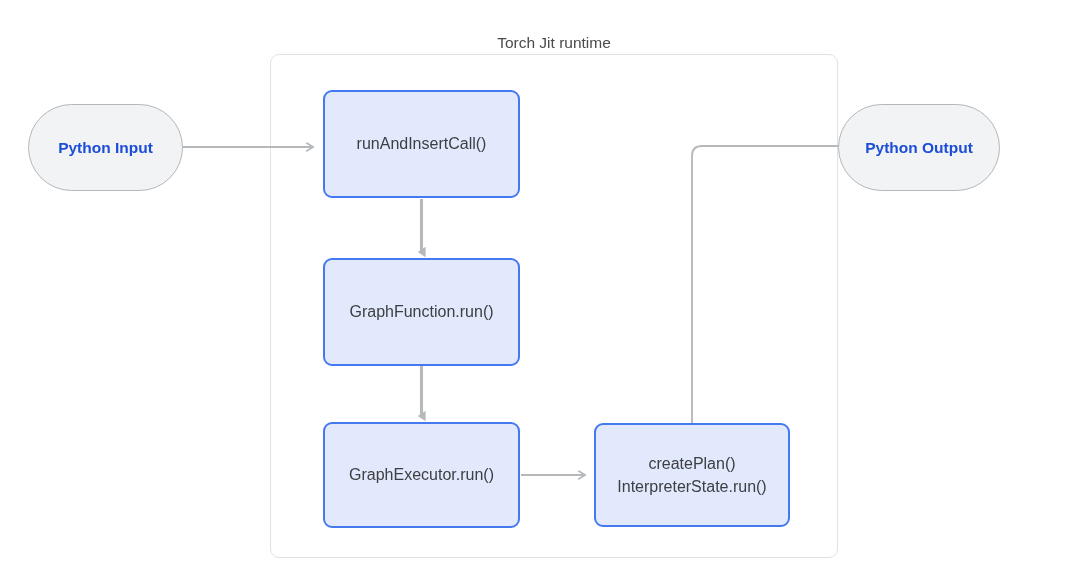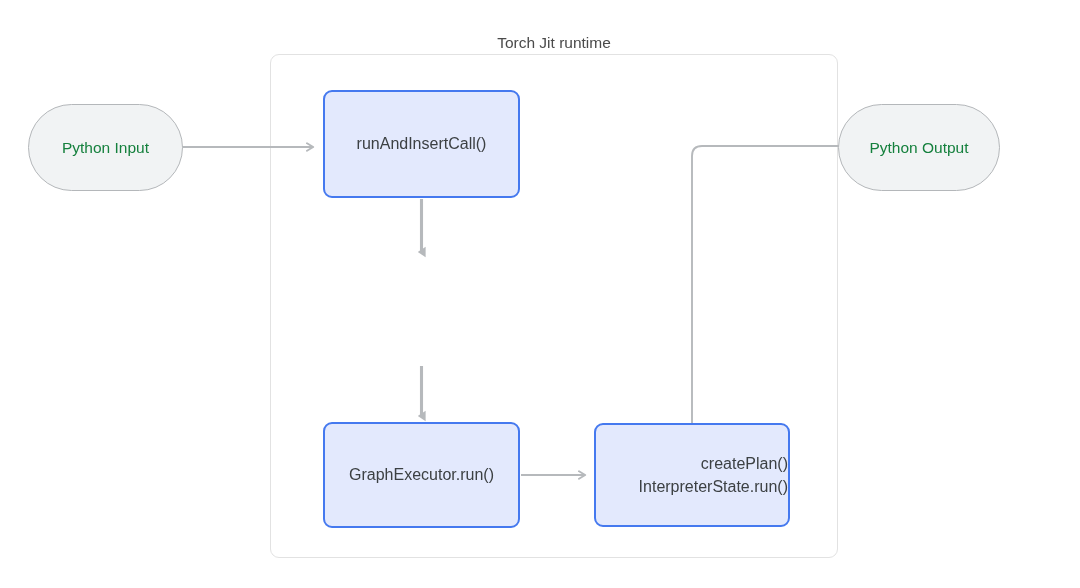--- a/index.html
+++ b/index.html
@@ -50,22 +50,23 @@
   .terminal-node {
     position: absolute;
     box-sizing: border-box;
     background: #f1f3f4;
     border: 1.7px solid #b4b7ba;
     border-radius: 999px;
     display: flex;
     align-items: center;
     justify-content: center;
     font-size: 15.5px;
-    color: #15803d;
+    color: #1d4ed8;
     white-space: nowrap;
+    font-weight: bold;
   }
   
   .process-node {
     position: absolute;
     box-sizing: border-box;
     background: #e3e9fd;
     border: 2.1px solid #4579ef;
     border-radius: 9px;
     display: flex;
     flex-direction: column;
@@ -114,23 +115,26 @@
   </div>
 
   <div class="terminal-node" style="left:838px; top:104px; width:162px; height:87px;">
     <span>Python Output</span>
   </div>
 
   <div class="process-node" style="left:323px; top:90px; width:197px; height:108px;">
     <span>runAndInsertCall()</span>
   </div>
 
+  <div class="process-node" style="left:323px; top:258px; width:197px; height:108px;">
+    <span>GraphFunction.run()</span>
+  </div>
 
   <div class="process-node" style="left:323px; top:422px; width:197px; height:106px;">
     <span>GraphExecutor.run()</span>
   </div>
 
-  <div class="process-node" style="left:594px; top:423px; width:196px; height:104px;align-items:flex-end;">
+  <div class="process-node" style="left:594px; top:423px; width:196px; height:104px;">
     <span class="line1">createPlan()</span>
     <span class="line2">InterpreterState.run()</span>
   </div>
 
 </div>
 
 </body></html>

